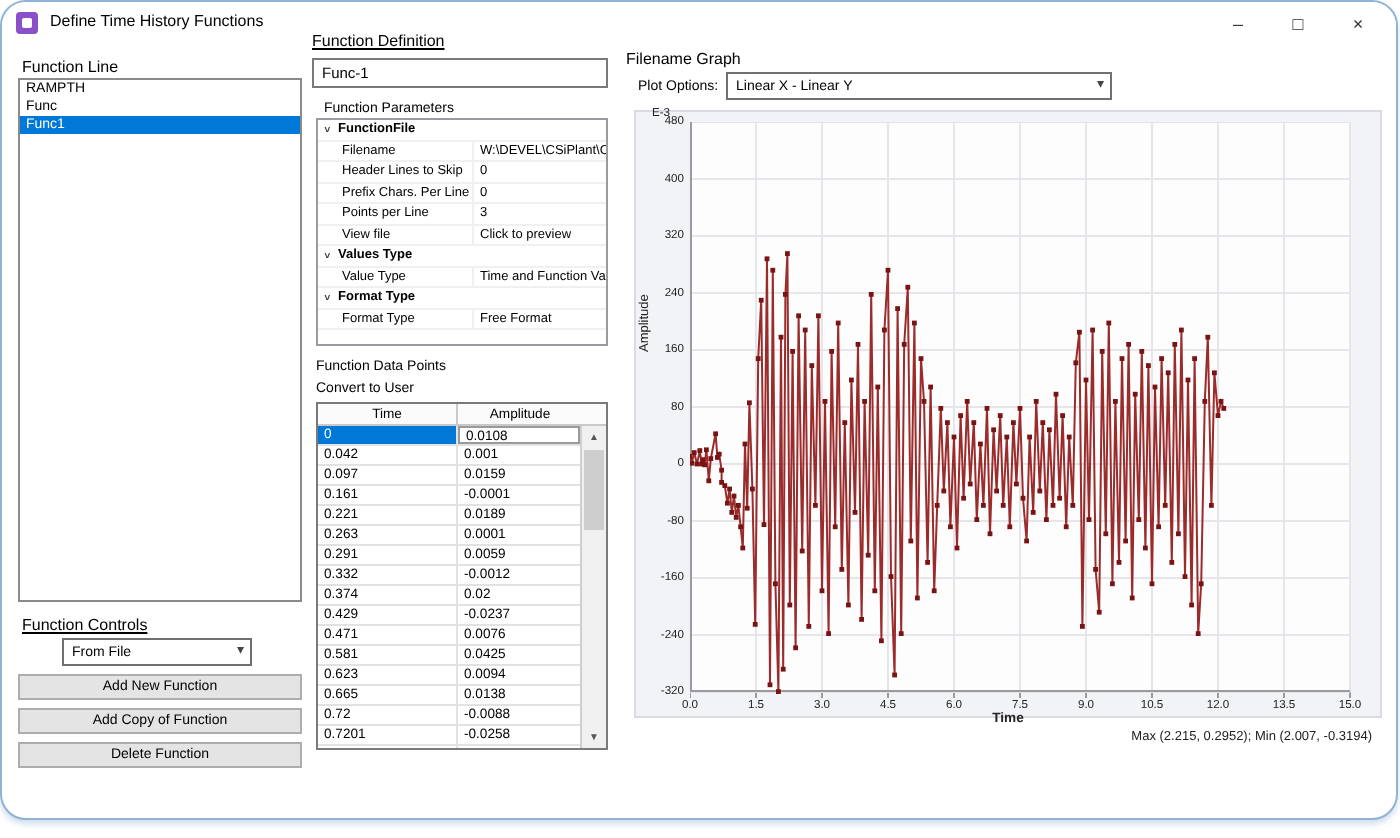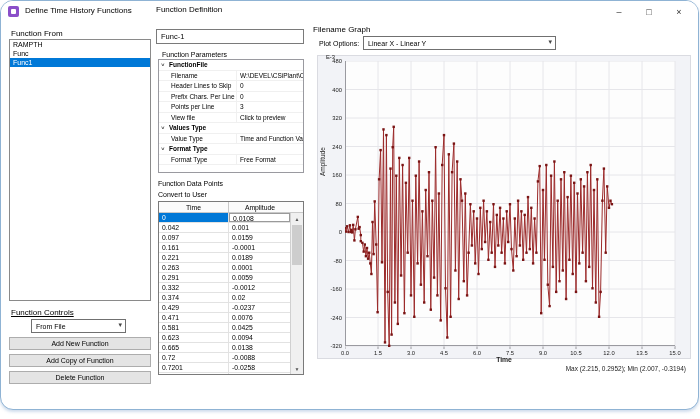--- a/index.html
+++ b/index.html
@@ -87,37 +87,37 @@
     <div class="titlebar">
       <div class="app-icon"></div>
       <div class="title-text">Define Time History Functions</div>
       <div class="caption-btns">
         <div class="cap-btn">–</div>
         <div class="cap-btn">□</div>
         <div class="cap-btn">×</div>
       </div>
     </div>
 
-    <div class="grp-label" style="left:10px; top:28px;">Function From</div>
+    <div class="grp-label" style="left:10px; top:28px;">Function Line</div>
     <div class="listbox" id="function-list">
         <div class="list-item">RAMPTH</div>
         <div class="list-item">Func</div>
         <div class="list-item selected">Func1</div>
       </div>
 
     <div class="grp-label" style="left:10px; top:307px;text-decoration:underline;">Function Controls</div>
     <div class="combo" style="left:30px; top:318px; width:95px; height:14px;">
       <span>From File</span>
       <span class="arrow">▾</span>
     </div>
     <div class="ctl-btn" style="top:336px;">Add New Function</div>
     <div class="ctl-btn" style="top:353px;">Add Copy of Function</div>
     <div class="ctl-btn" style="top:370px;">Delete Function</div>
 
-    <div class="grp-label" style="left:155px; top:4px;">Function Definition</div>
+    <div class="grp-label" style="left:155px; top:15px;text-decoration:underline;">Function Definition</div>
     <div class="textbox" style="left:155px; top:28px; width:148px; height:15px;">
       <span>Func-1</span>
     </div>
     <div class="sm-label" style="left:161px; top:50px;">Function Parameters</div>
     <div class="paramgrid" id="param-grid">
         <div class="pg-row group">
           <span class="pg-chevron">&gt;</span>
           <span class="pg-name">FunctionFile</span>
         </div>
         <div class="pg-row">

